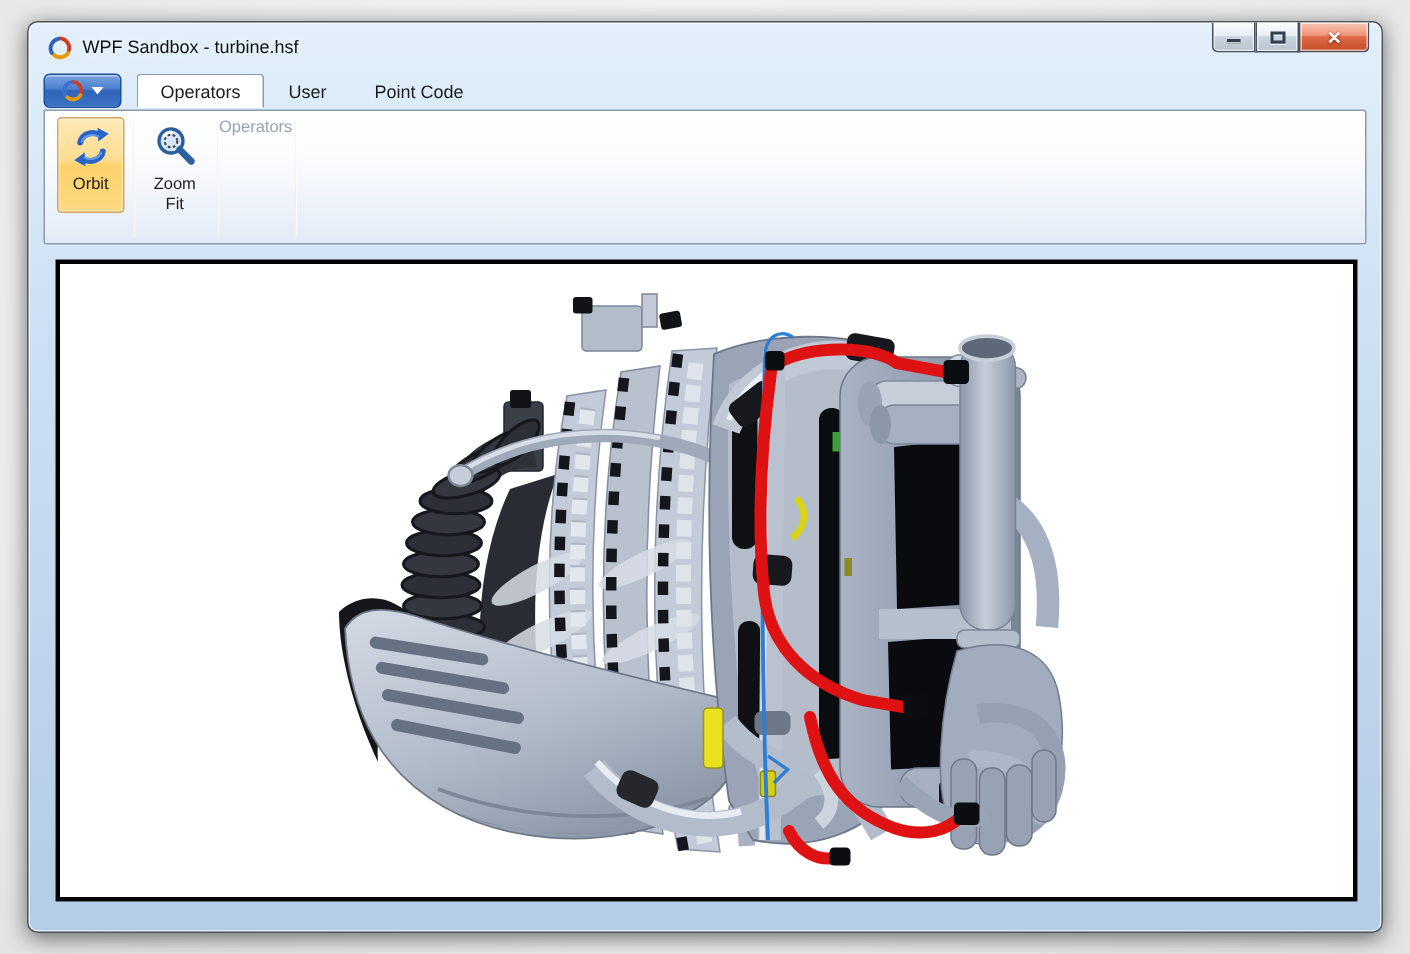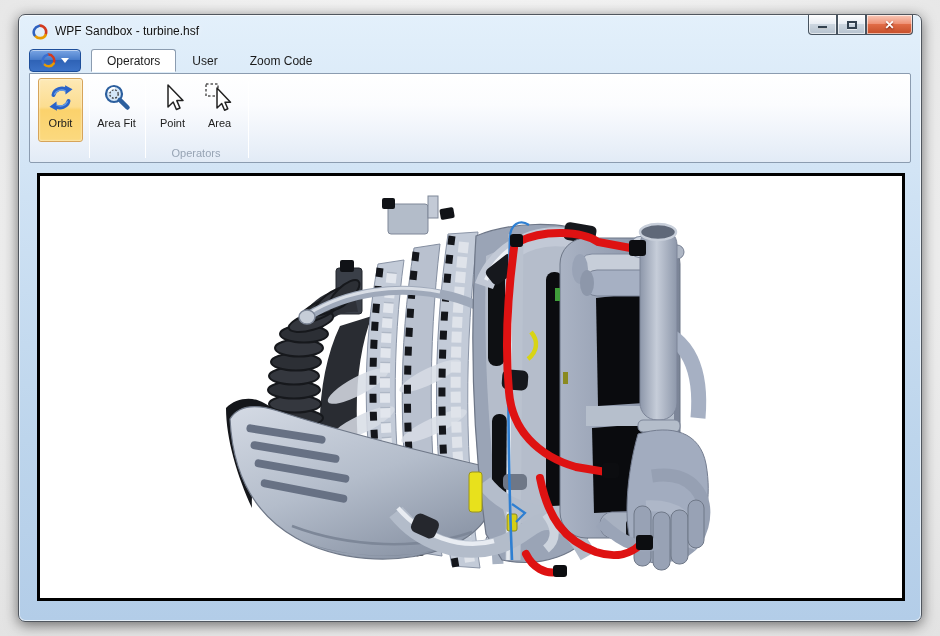--- a/index.html
+++ b/index.html
@@ -134,21 +134,21 @@
       </svg>
       <span class="appmenu-caret"></span>
     </div>
     <div class="tab active">
         <span>Operators</span>
       </div>
     <div class="tab">
         <span>User</span>
       </div>
     <div class="tab">
-        <span>Zoom Code</span>
+        <span>Point Code</span>
       </div>
   </div>
 
   <div class="ribbon">
 
     <div class="rgroup">
       <div class="rgroup-buttons">
         <div class="rbtn selected">
           <span class="ricon">
             <svg viewBox="0 0 32 32">
@@ -175,48 +175,29 @@
       <div class="rgroup-buttons">
         <div class="rbtn">
           <span class="ricon">
             <svg viewBox="0 0 32 32">
               <circle cx="13" cy="12" r="8" fill="#d4e6f7" stroke="#2c5f9e" stroke-width="2.2"></circle>
               <circle cx="13" cy="12" r="4.2" fill="none" stroke="#444" stroke-width="1.4" stroke-dasharray="1.8 1.6"></circle>
               <path d="M8 9 A6.5 6.5 0 0 1 13 6" stroke="#fff" stroke-width="2" fill="none" stroke-linecap="round"></path>
               <line x1="18.8" y1="17.8" x2="26.5" y2="25.5" stroke="#2c5f9e" stroke-width="4.5" stroke-linecap="round"></line>
             </svg>
           </span>
-          <span class="rlabel">Area Fit</span>
+          <span class="rlabel">Zoom Fit</span>
         </div>
       </div>
       <div class="rgroup-label"></div>
     </div>
 
     <div class="rsep"></div>
 
     <div class="rgroup">
-      <div class="rgroup-buttons">
-        <div class="rbtn">
-          <span class="ricon">
-            <svg viewBox="0 0 32 32">
-              <path d="M11 3 L11 25 L16.2 20 L19.4 27.5 L23 26 L19.8 18.6 L26 18.6 Z" fill="#fff" stroke="#222" stroke-width="1.5" stroke-linejoin="round"></path>
-            </svg>
-          </span>
-          <span class="rlabel">Point</span>
-        </div>
-        <div class="rbtn">
-          <span class="ricon">
-            <svg viewBox="0 0 32 32">
-              <rect x="2" y="2" width="12" height="12" fill="none" stroke="#555" stroke-width="1.5" stroke-dasharray="2.5 2"></rect>
-              <path d="M13 6 L13 26 L17.7 21.5 L20.6 28.2 L23.8 26.8 L21 20.2 L26.5 20.2 Z" fill="#fff" stroke="#222" stroke-width="1.5" stroke-linejoin="round"></path>
-            </svg>
-          </span>
-          <span class="rlabel">Area</span>
-        </div>
-      </div>
       <div class="rgroup-label">Operators</div>
     </div>
 
     <div class="rsep"></div>
   </div>
 
   <div class="viewport" title="3D shaded render of turbine engine model (turbine.hsf)">
     <svg viewBox="0 0 862 422">
       <defs>
         <linearGradient id="steelV" x1="0" y1="0" x2="0" y2="1">

